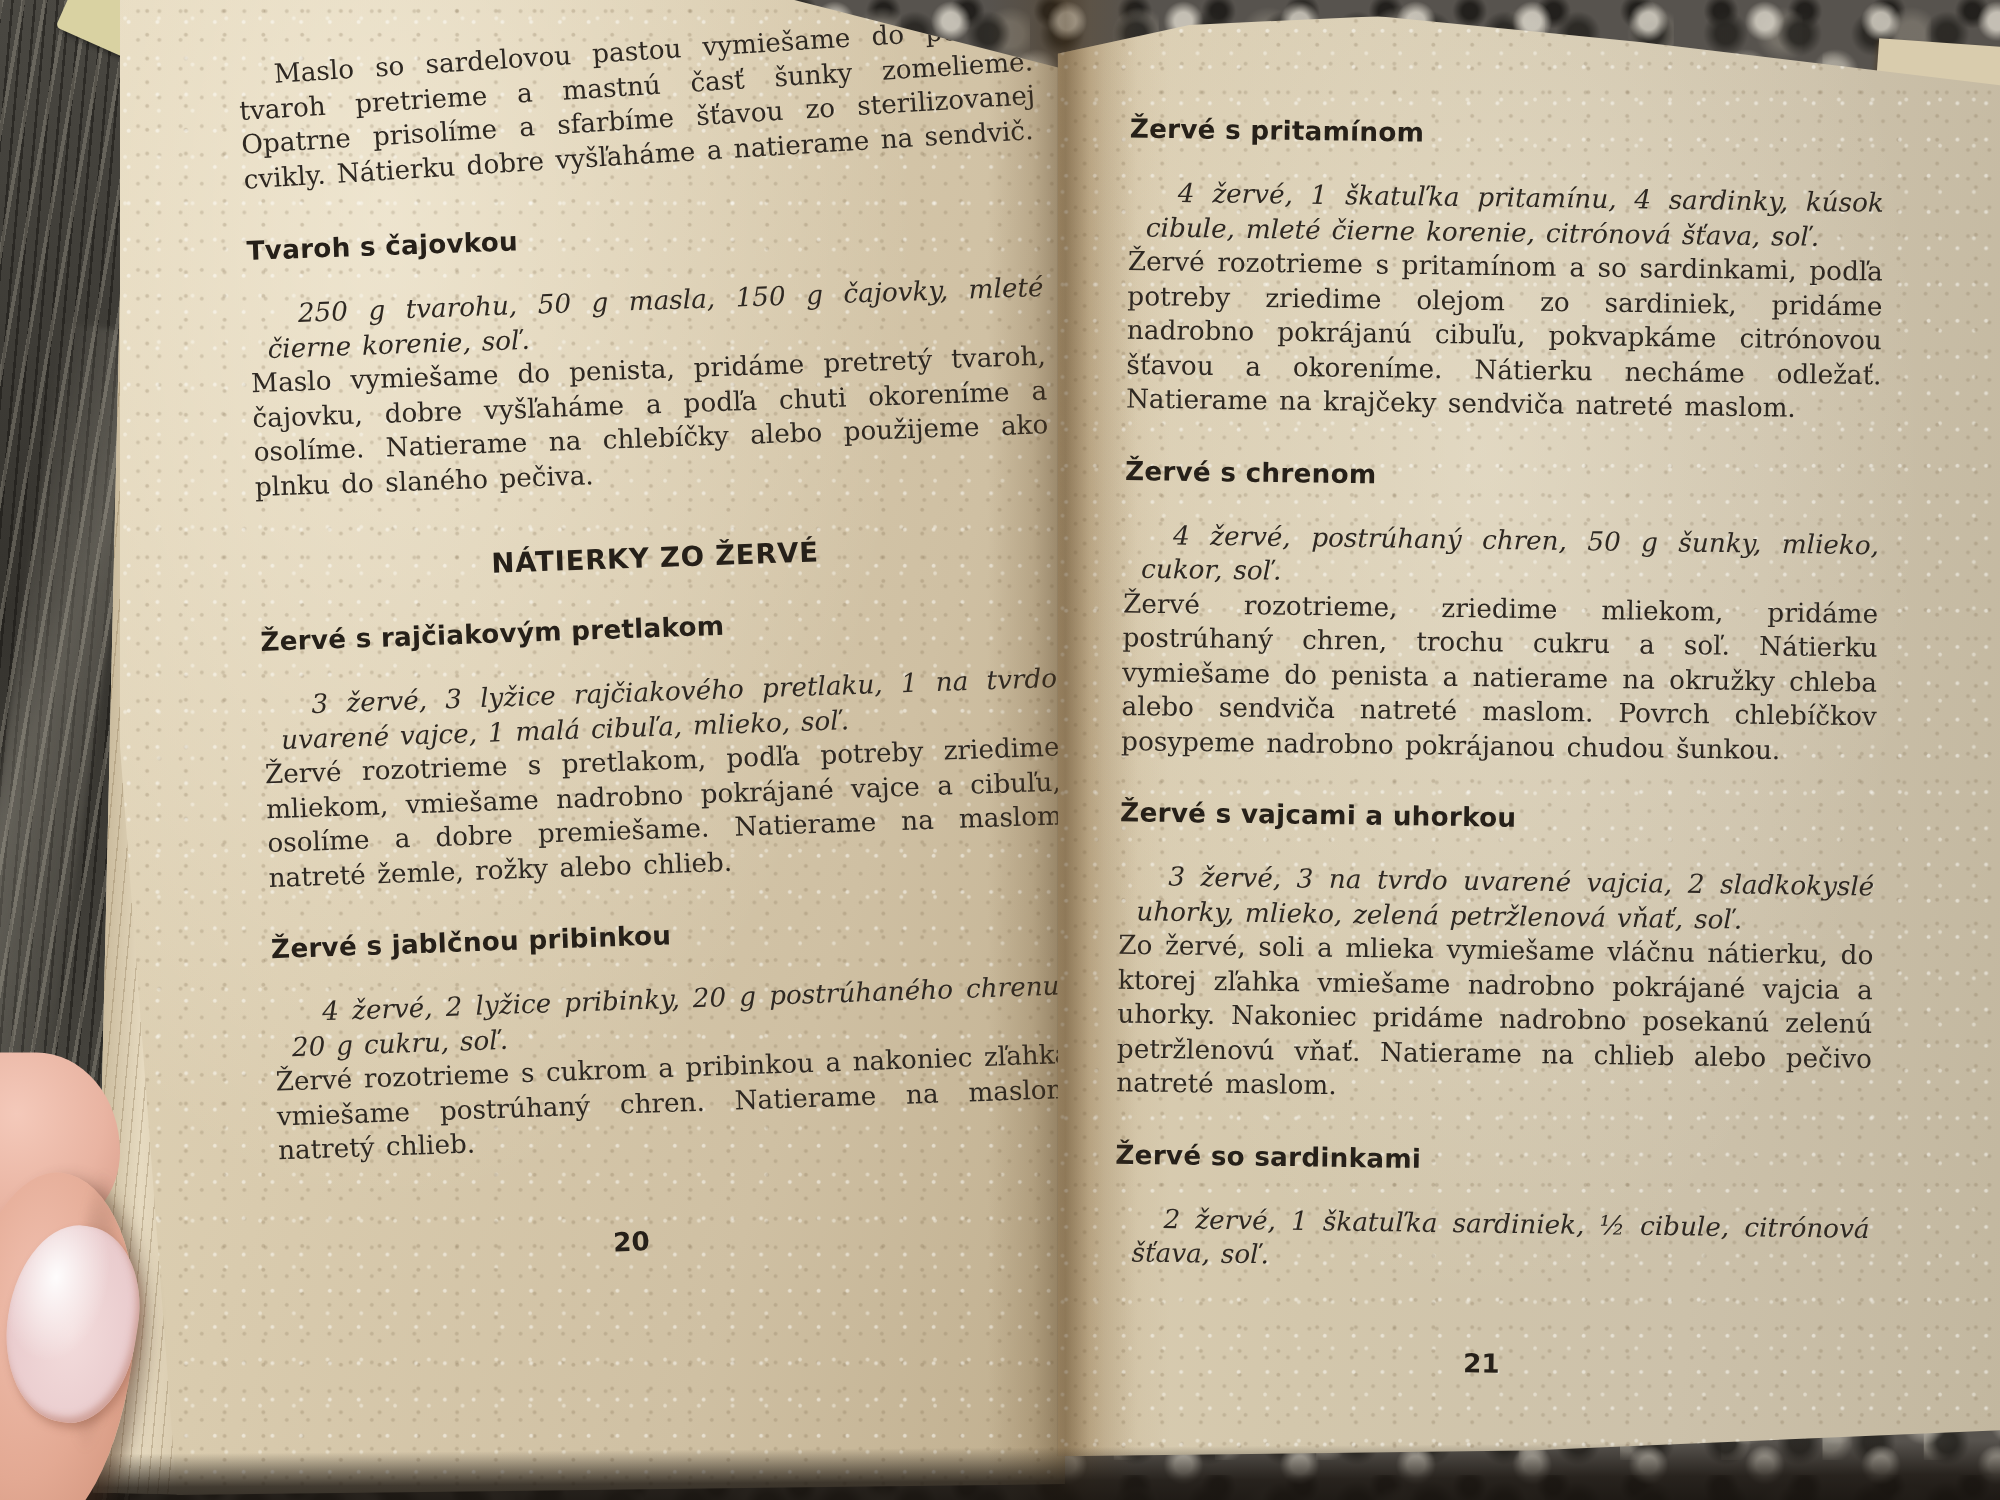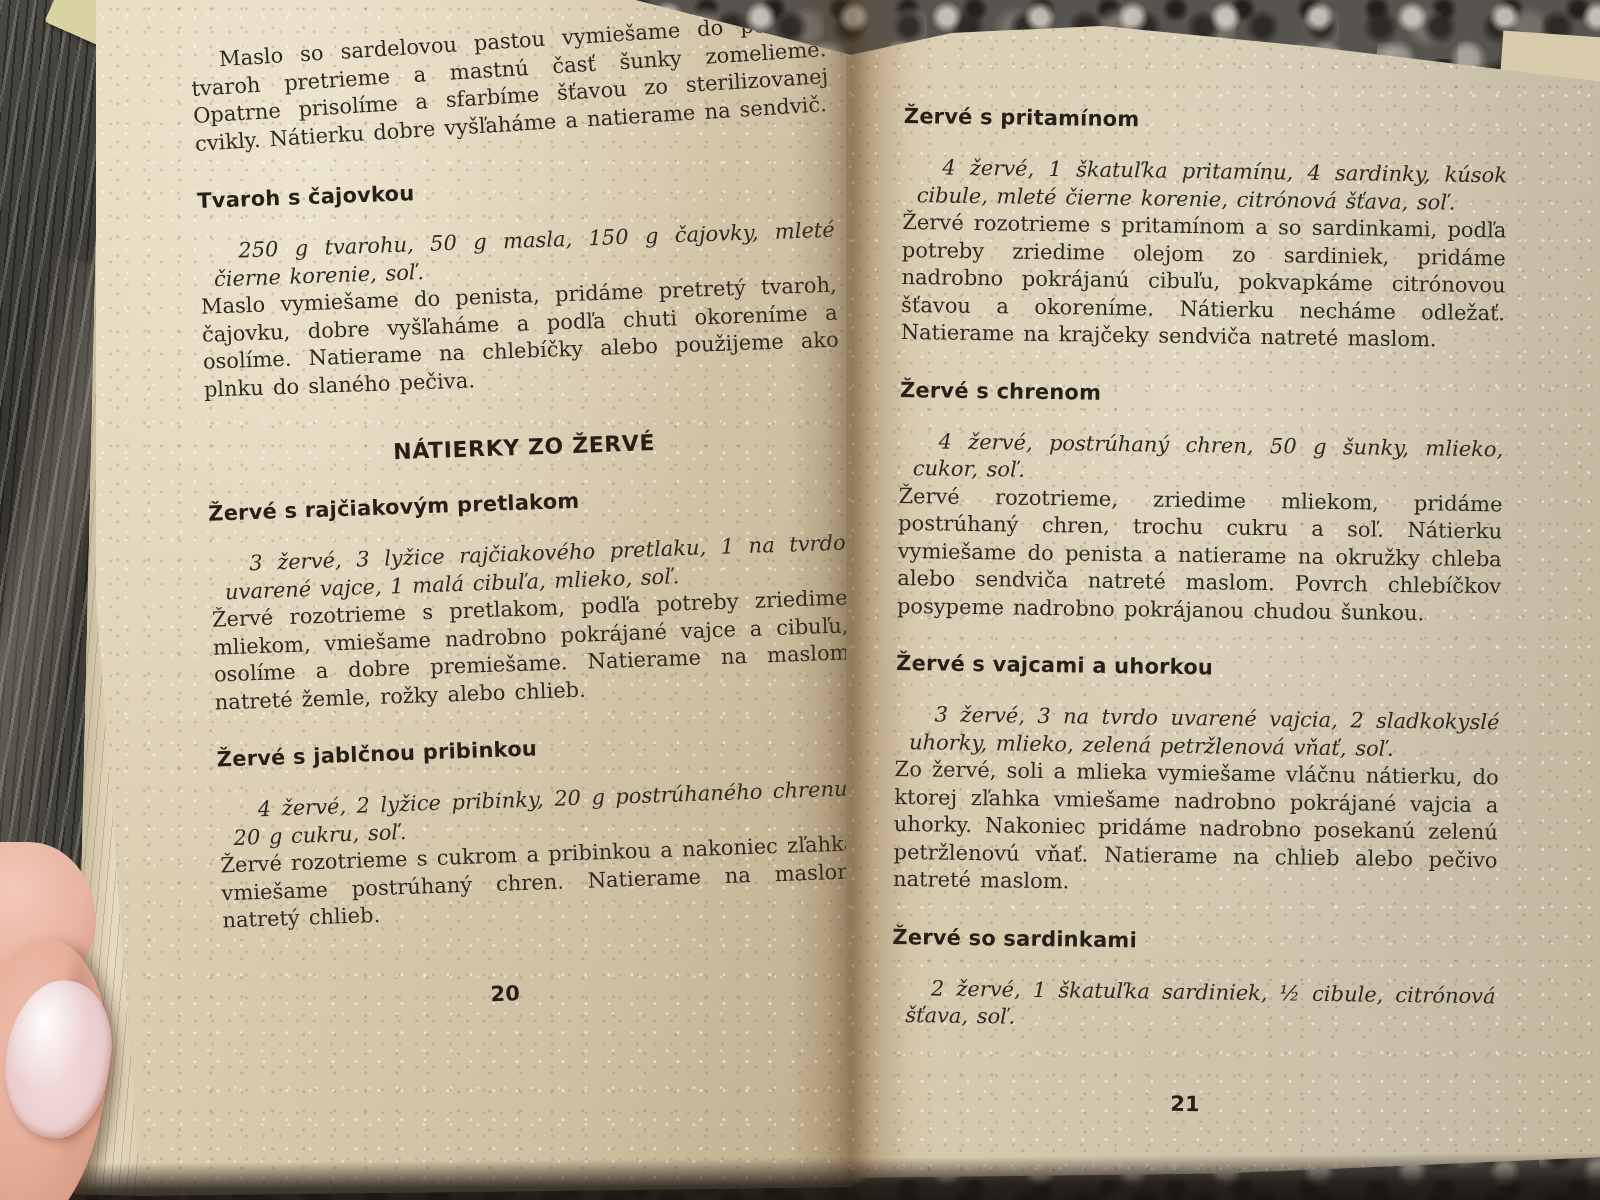--- a/index.html
+++ b/index.html
@@ -61,21 +61,21 @@
   .page-left {
     position:absolute; left:96px; top:-52px; width:756px; height:1248px; z-index:5;
     background:
       radial-gradient(ellipse at 28% 18%, rgba(255,250,235,.5) 0%, rgba(255,250,235,0) 55%),
       linear-gradient(108deg, #e3d6ba 0%, #d9cbae 38%, #cfc0a3 72%, #bfae8e 100%);
     clip-path: polygon(0 0, 58% 2.1%, 100% 8.6%, 100% 99.3%, 6% 100%, 0 52%);
     box-shadow: 0 16px 26px rgba(10,8,5,.6);
   }
   
   .page-right {
-    position:absolute; left:846px; top:26px; width:754px; height:1152px; z-index:5;
+    position:absolute; left:846px; top:13px; width:754px; height:1152px; z-index:5;
     background:
       linear-gradient(90deg, rgba(150,112,62,.38) 0, rgba(150,112,62,.12) 5%, rgba(150,112,62,0) 12%),
       radial-gradient(ellipse at 45% 30%, rgba(250,244,228,.4) 0%, rgba(250,244,228,0) 60%),
       linear-gradient(96deg, #ddd0b4 0%, #d3c7ac 35%, #ccc1aa 70%, #c2b79f 100%);
     clip-path: polygon(0 2.6%, 14% 0.6%, 34% 0, 62% 1.8%, 100% 4.8%, 100% 98.2%, 50% 99.6%, 0 100%);
     box-shadow: 0 16px 26px rgba(10,8,5,.6);
   }
   
   .under-corner {
     position:absolute; left:1498px; top:34px; width:104px; height:150px; z-index:4;

